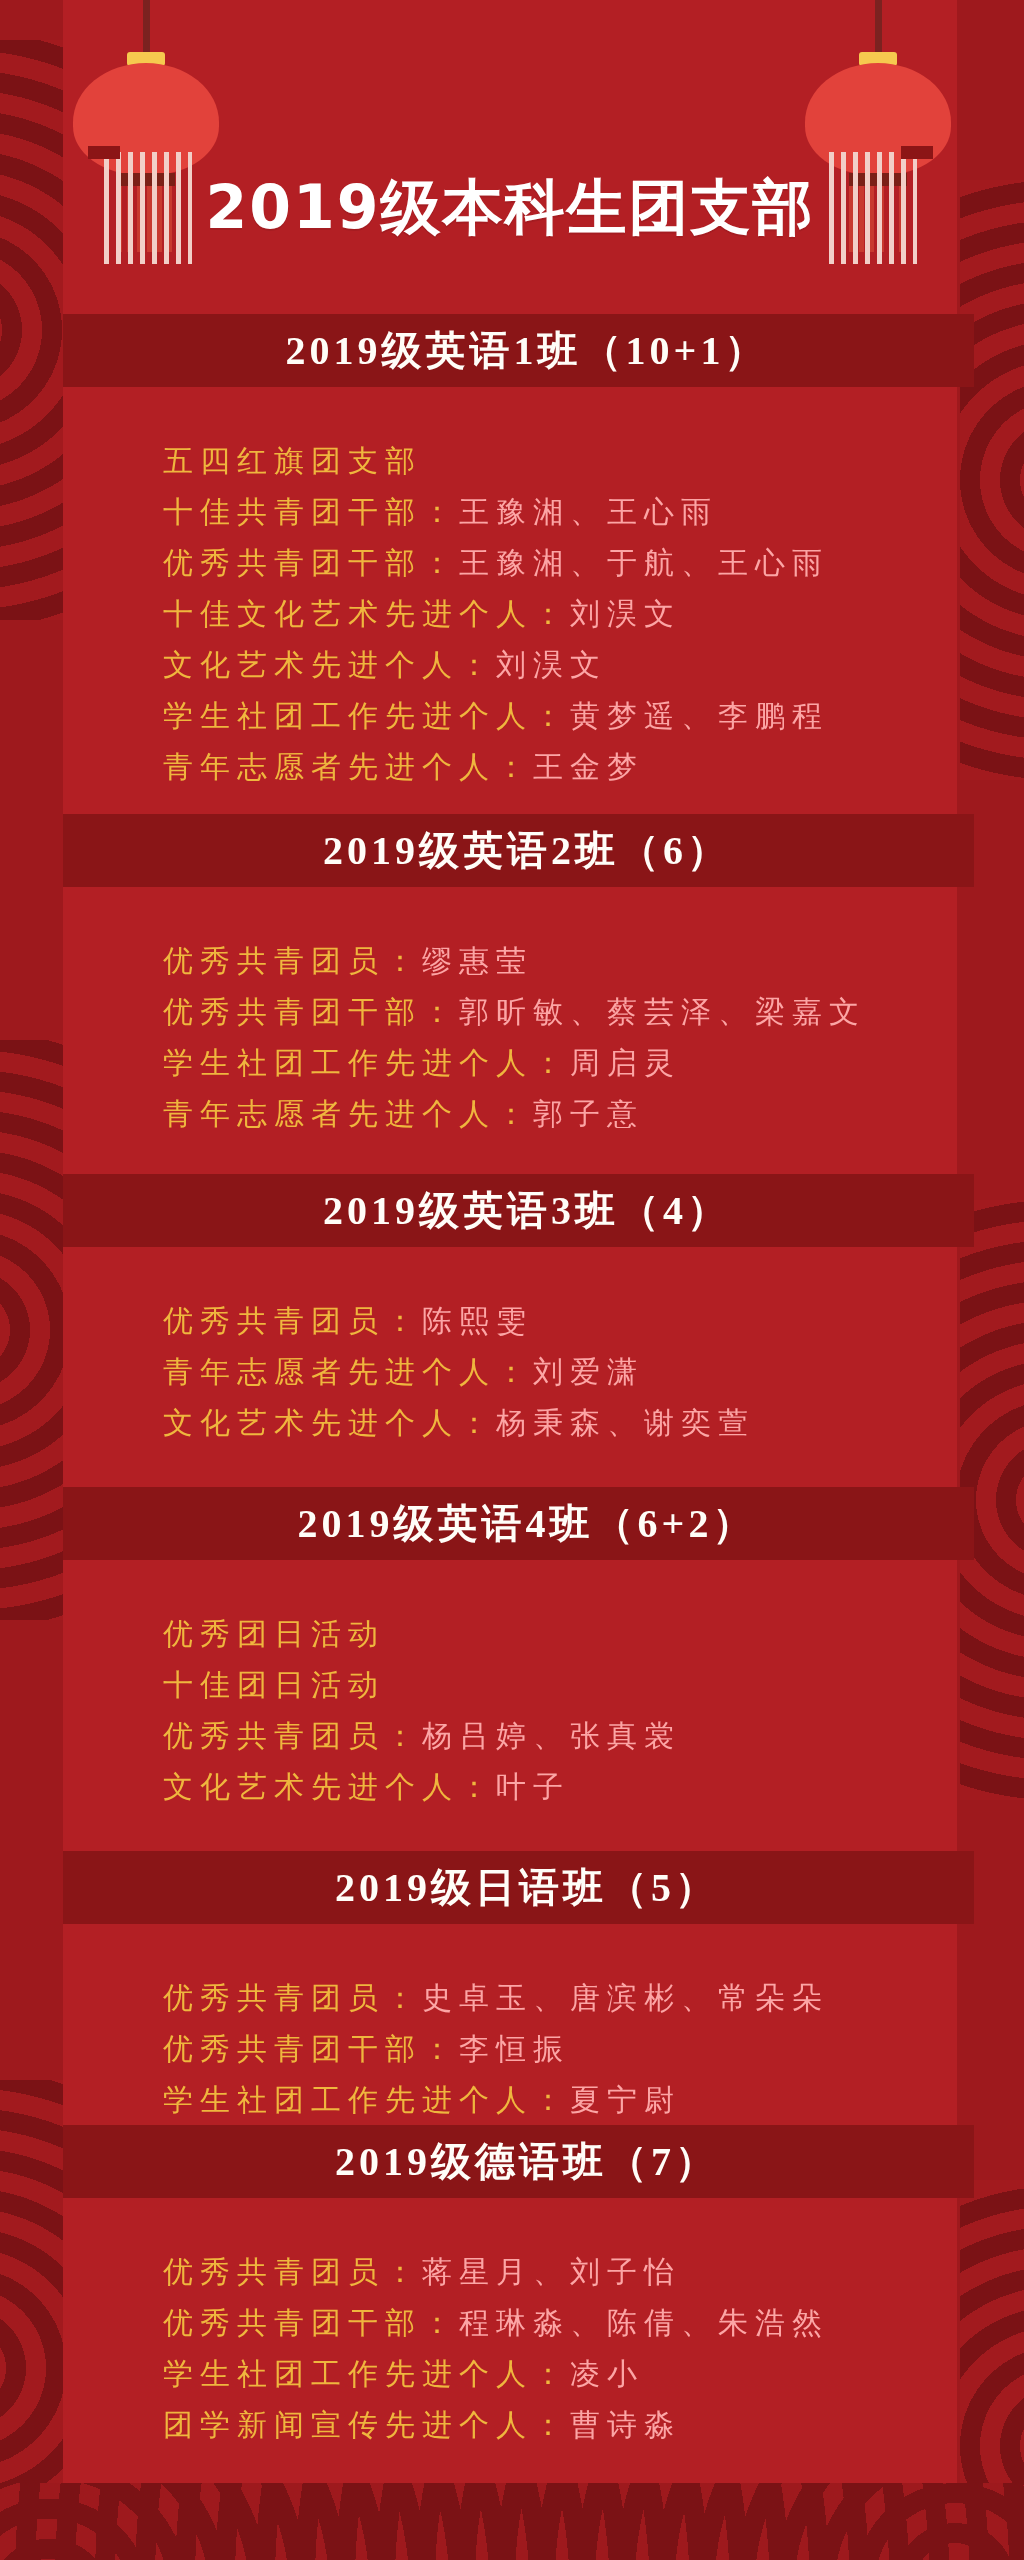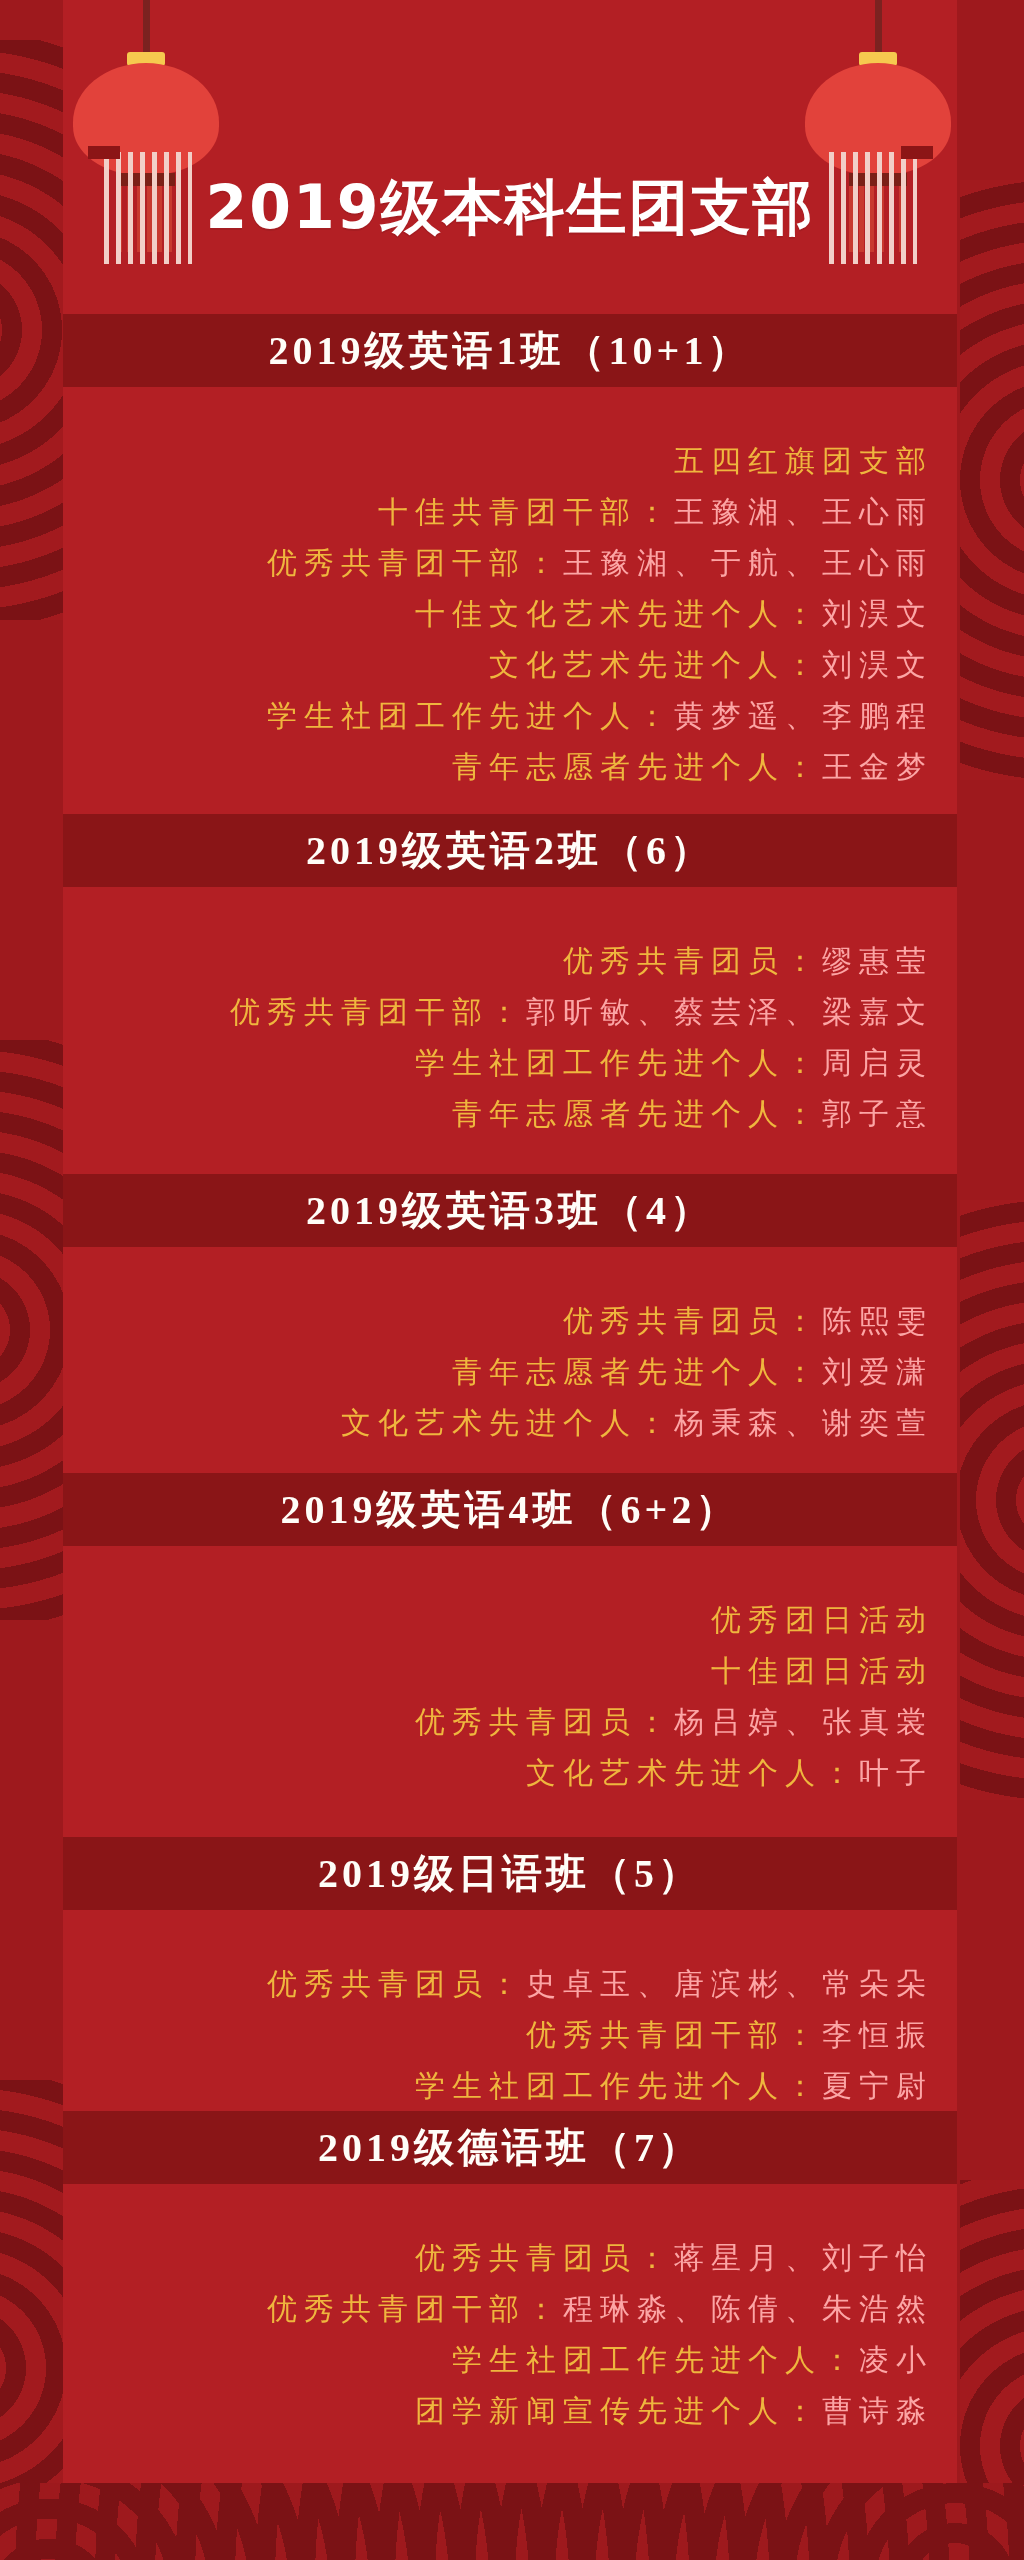--- a/index.html
+++ b/index.html
@@ -53,33 +53,33 @@
   .stripe-left::before  { left:-16px; }
   .stripe-right::before { right:-16px; }
   .poster-title {
     margin:0 14px; color:#ffffff; font-size:60px; font-weight:800; letter-spacing:2px;
     font-family:"DejaVu Sans","Liberation Sans",sans-serif; white-space:nowrap;
     text-shadow:0 2px 0 rgba(0,0,0,.08);
   }
   
   .sec-header {
     height:73px; width:100%; background:#8a1517;
-    display:flex; align-items:center; justify-content:center;
+    display:flex; align-items:center; justify-content:center;padding-left:17px;
   }
   .sec-header span {
     color:#fffdf8; font-size:40px; font-weight:bold; letter-spacing:4px;
     font-family:"Liberation Serif","DejaVu Serif",serif; white-space:nowrap;
   }
-  .awards { margin:0; padding:48px 24px 0 100px; list-style:none;text-align:right; }
+  .awards { margin:0; padding:48px 24px 0 100px; list-style:none; }
   .awards li { font-size:30px; line-height:51px; letter-spacing:7px; white-space:nowrap; }
   .awards .lbl   { color:#efb63e; }
   .awards .names { color:#fca5a5; }
   .sec-2 { margin-top:22px; }
   .sec-3 { margin-top:35px; }
-  .sec-4 { margin-top:25px; }
+  .sec-4 { margin-top:39px; }
   .sec-5 { margin-top:39px; }
   .sec-6 { }
 </style>
 </head>
 <body>
 
 <div class="swirl sw-l" id="swl1"></div>
 <div class="swirl sw-l" id="swl2"></div>
 <div class="swirl sw-l" id="swl3"></div>
 <div class="swirl sw-r" id="swr1"></div>

